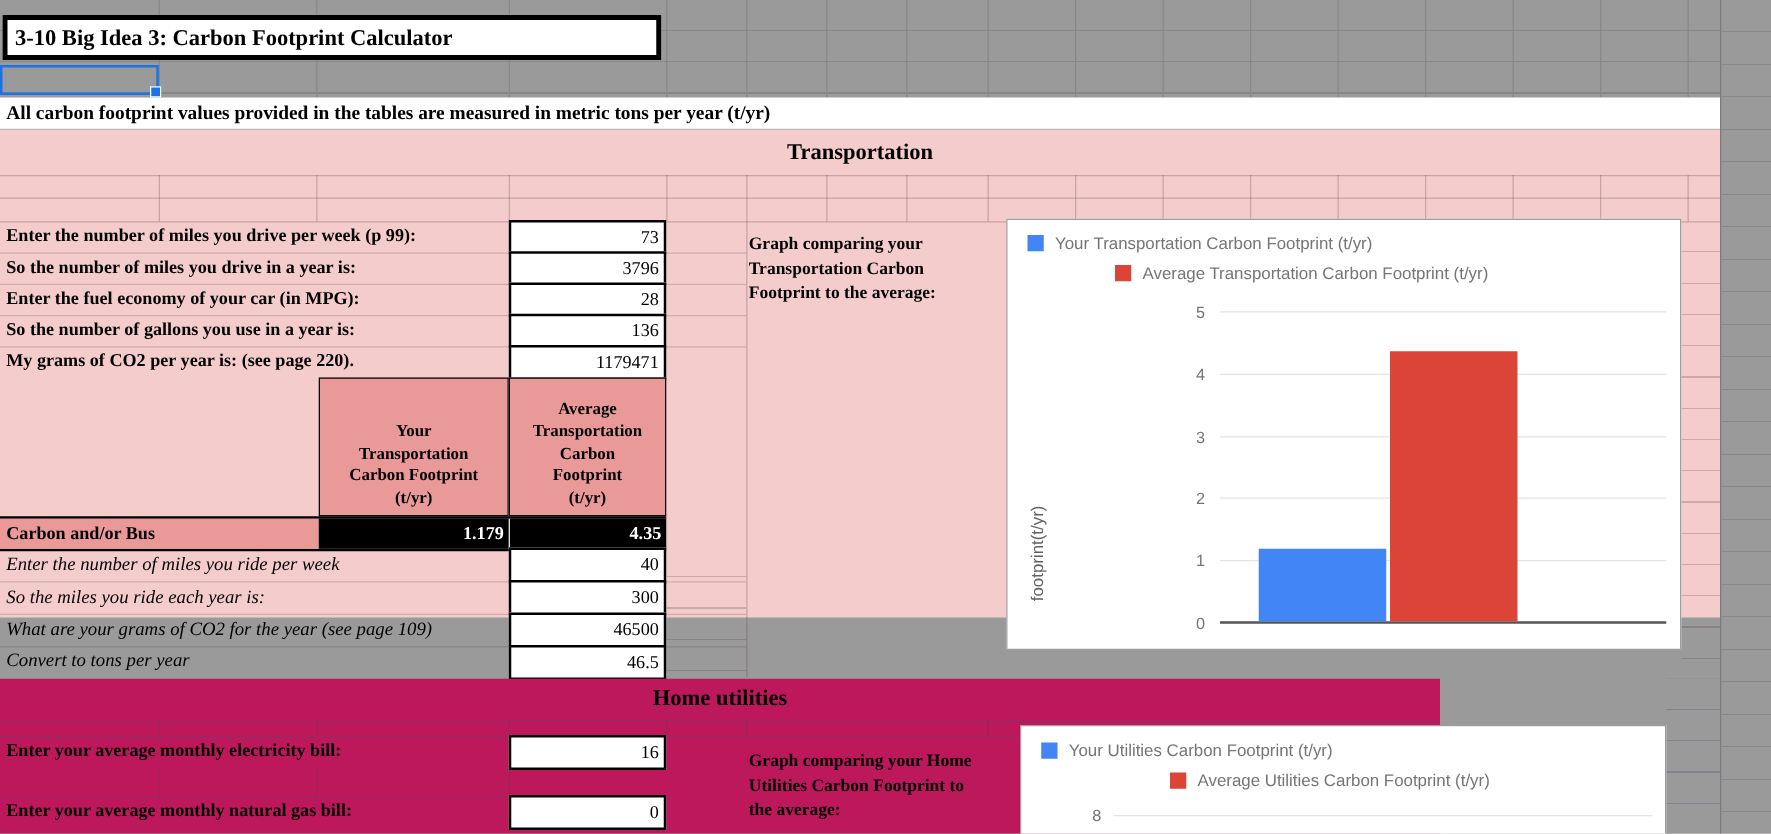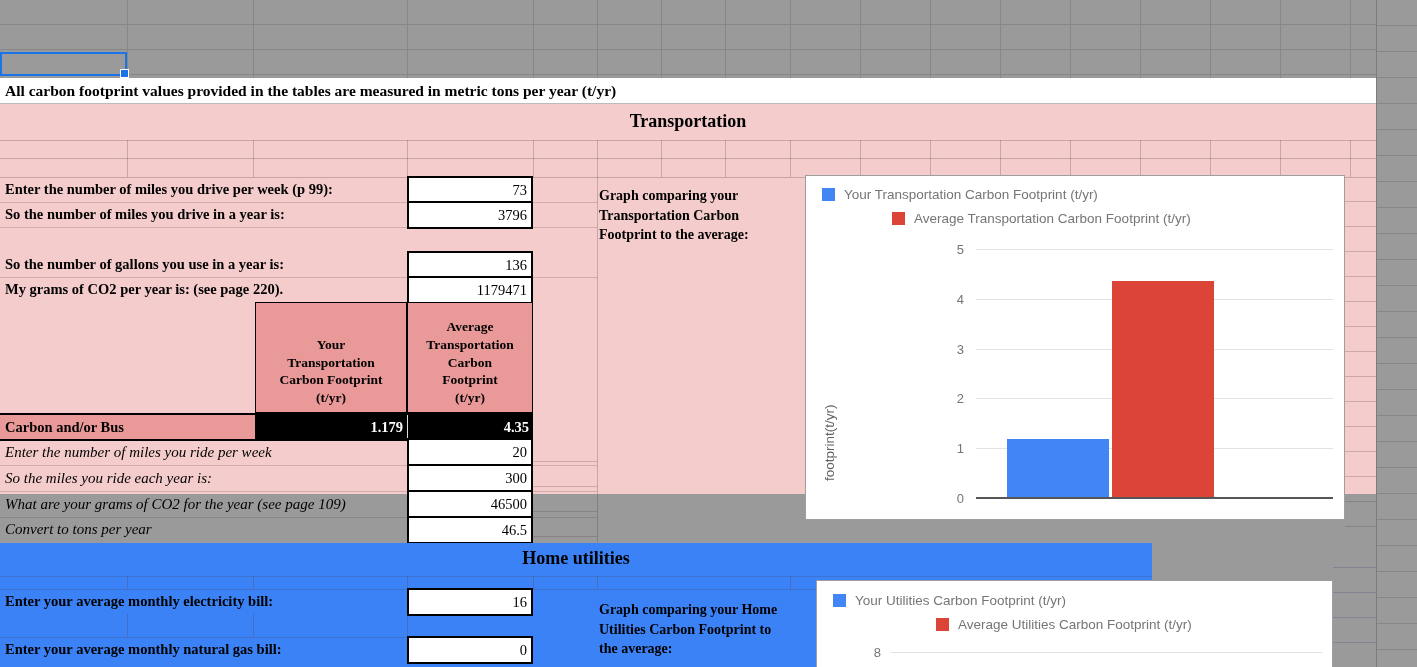--- a/index.html
+++ b/index.html
@@ -15,21 +15,21 @@
   .pink .vl,.blue .vl{background:rgba(90,60,60,.28);}
   
   .title-box{left:2px;top:12px;width:527px;height:36px;background:#fff;border:4px solid #000;
     box-sizing:border-box;display:flex;align-items:center;padding-left:6px;font-size:18px;font-weight:bold;}
   .sel-cell{left:0;top:52px;width:127px;height:24px;border:2px solid #1a73e8;box-sizing:border-box;}
   .sel-handle{position:absolute;right:-4px;bottom:-4px;width:7px;height:7px;background:#1a73e8;border:1px solid #fff;}
   .subtitle-row{left:0;top:78px;width:1376px;height:26px;background:#fff;border-bottom:1px solid #bbb;
     box-sizing:border-box;display:flex;align-items:center;padding-left:5px;font-size:15.5px;font-weight:bold;}
   
   .pink{left:0;top:104px;width:1376px;height:390px;background:#f4cccc;}
-  .blue{left:0;top:543px;width:1152px;height:124px;background:#3b82f6;}
+  .blue{left:0;top:543px;width:1152px;height:124px;background:#be185d;}
   .sec-title{position:absolute;left:0;width:100%;text-align:center;font-weight:bold;font-size:18px;}
   .grid-row{position:absolute;left:0;border-bottom:1px solid rgba(90,60,60,.28);}
   .blue .grid-row{border-bottom:1px solid rgba(70,80,120,.3);}
   .lab-row{position:absolute;left:0;width:597px;height:25px;border-bottom:1px solid rgba(90,60,60,.22);}
   .lab{position:absolute;left:0;top:0;bottom:0;width:403px;display:flex;align-items:center;
        padding-left:5px;font-size:14.5px;font-weight:bold;}
   .lab.it{font-weight:normal;font-style:italic;font-size:15px;}
   .vbox{position:absolute;left:407px;top:-1px;bottom:-2px;width:126px;background:#fff;border:2px solid #000;
         box-sizing:border-box;display:flex;align-items:center;justify-content:flex-end;
         padding-right:4px;font-size:14.5px;}
@@ -82,20 +82,23 @@
     <div class="vl" style="left:930px"></div>
     <div class="vl" style="left:1000px"></div>
     <div class="vl" style="left:1070px"></div>
     <div class="vl" style="left:1140px"></div>
     <div class="vl" style="left:1210px"></div>
     <div class="vl" style="left:1280px"></div>
     <div class="vl" style="left:1350px"></div>
   </div>
   <div class="abs right-band"></div>
 
+  <div class="abs title-box">
+    <span>3-10 Big Idea 3: Carbon Footprint Calculator</span>
+  </div>
 
   <div class="abs sel-cell">
     <div class="sel-handle"></div>
   </div>
 
   <div class="abs subtitle-row">
     <span>All carbon footprint values provided in the tables are measured in metric tons per year (t/yr)</span>
   </div>
 
   <div class="abs pink">
@@ -140,20 +143,24 @@
     </div>
 
     <div class="lab-row" style="top:73px">
       <div class="lab">Enter the number of miles you drive per week (p 99):</div>
       <div class="vbox">73</div>
     </div>
     <div class="lab-row" style="top:98px">
       <div class="lab">So the number of miles you drive in a year is:</div>
       <div class="vbox">3796</div>
     </div>
+    <div class="lab-row" style="top:123px">
+      <div class="lab">Enter the fuel economy of your car (in MPG):</div>
+      <div class="vbox">28</div>
+    </div>
     <div class="lab-row" style="top:148px">
       <div class="lab">So the number of gallons you use in a year is:</div>
       <div class="vbox">136</div>
     </div>
     <div class="lab-row" style="top:173px;border-bottom:none">
       <div class="lab">My grams of CO2 per year is: (see page 220).</div>
       <div class="vbox">1179471</div>
     </div>
 
     <div class="hcell" style="left:255px;top:198px;width:152px;height:111px">Your
@@ -167,21 +174,21 @@
 (t/yr)</div>
 
     <div class="drive-row">
       <div class="drive-lab">Carbon and/or Bus</div>
       <div class="blk" style="width:152px">1.179</div>
       <div class="blk" style="width:126px;border-left:1px solid #ddd">4.35</div>
     </div>
 
     <div class="lab-row" style="top:335px;height:26px">
       <div class="lab it">Enter the number of miles you ride per week</div>
-      <div class="vbox">20</div>
+      <div class="vbox">40</div>
     </div>
     <div class="lab-row" style="top:361px;height:26px">
       <div class="lab it">So the miles you ride each year is:</div>
       <div class="vbox">300</div>
     </div>
     <div class="lab-row" style="top:387px;height:26px">
       <div class="lab it">What are your grams of CO2 for the year (see page 109)</div>
       <div class="vbox">46500</div>
     </div>
     <div class="lab-row" style="top:413px;height:25px;border-bottom:none">

